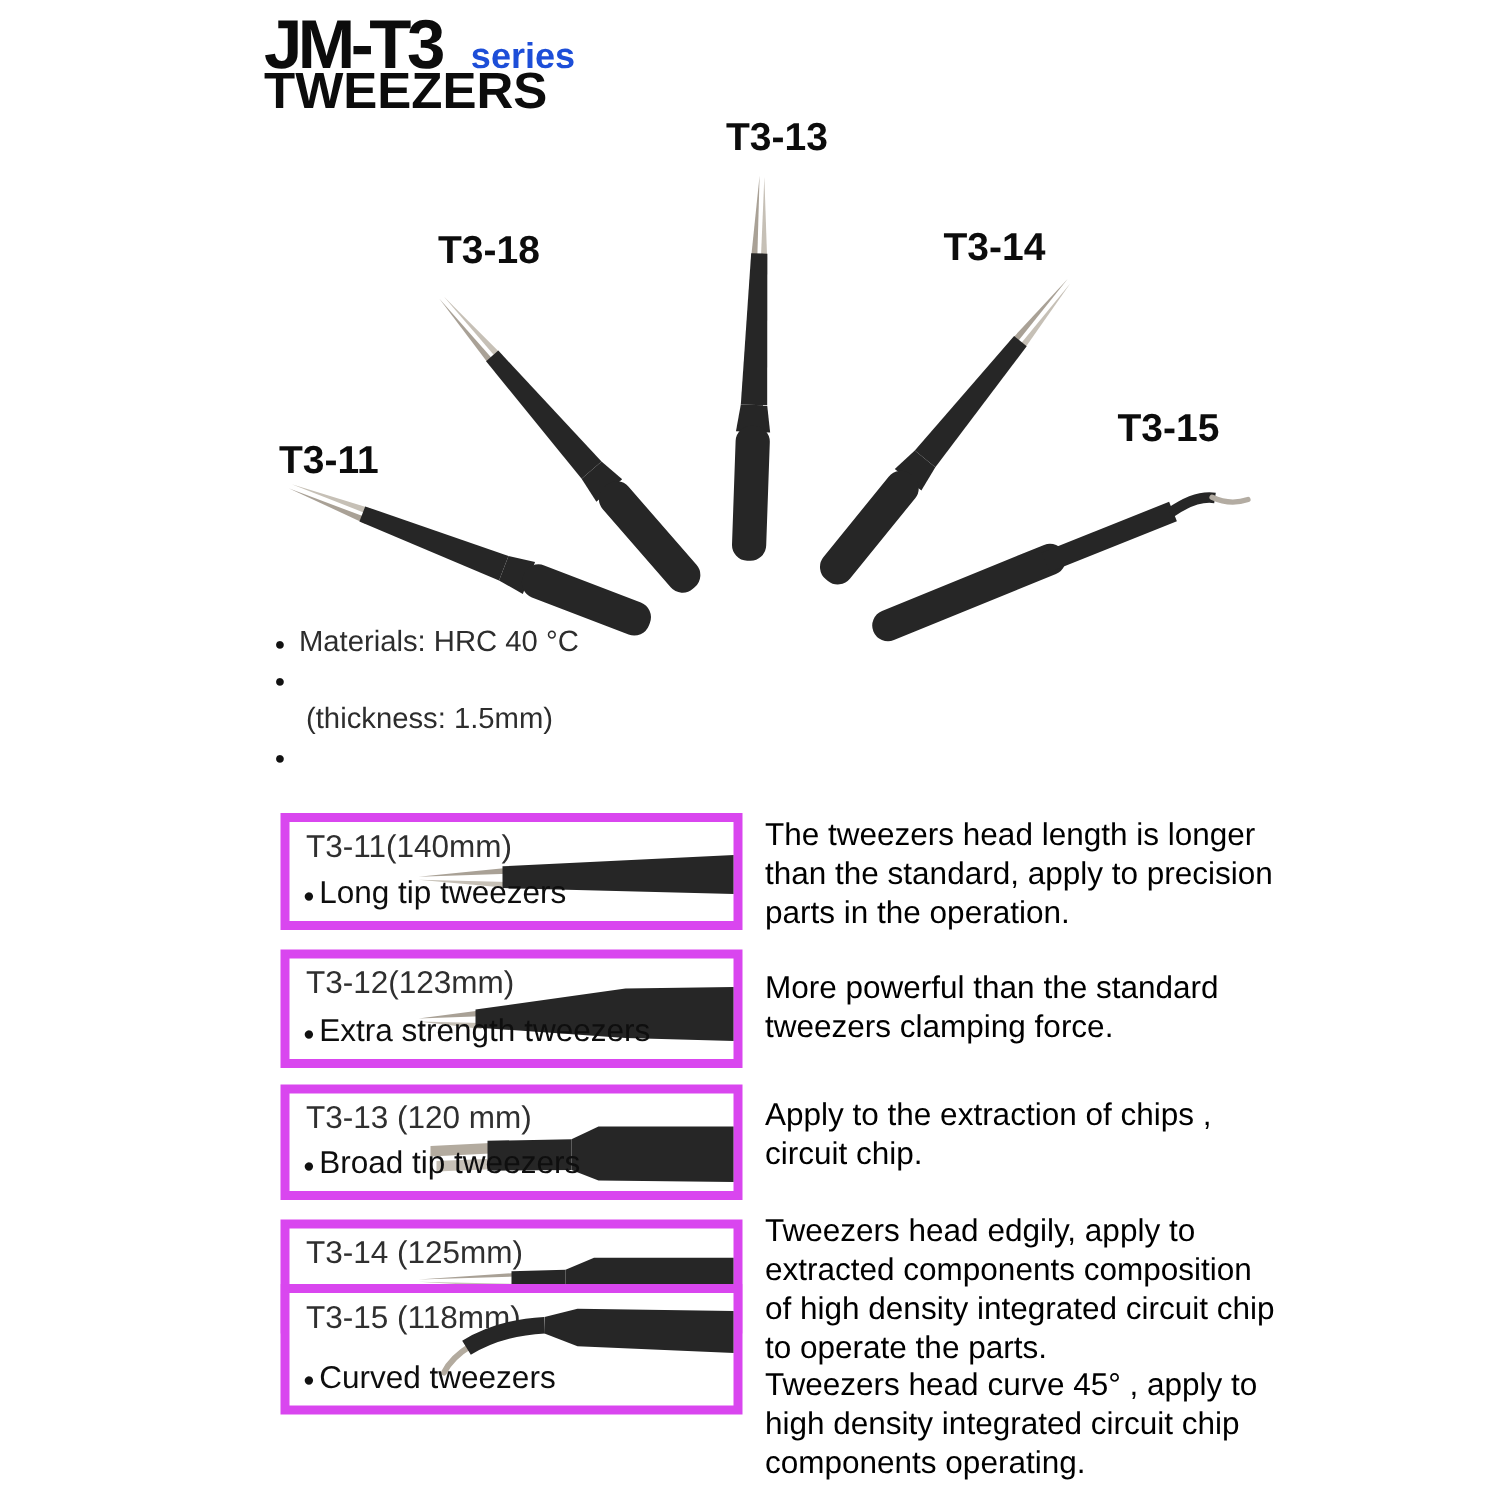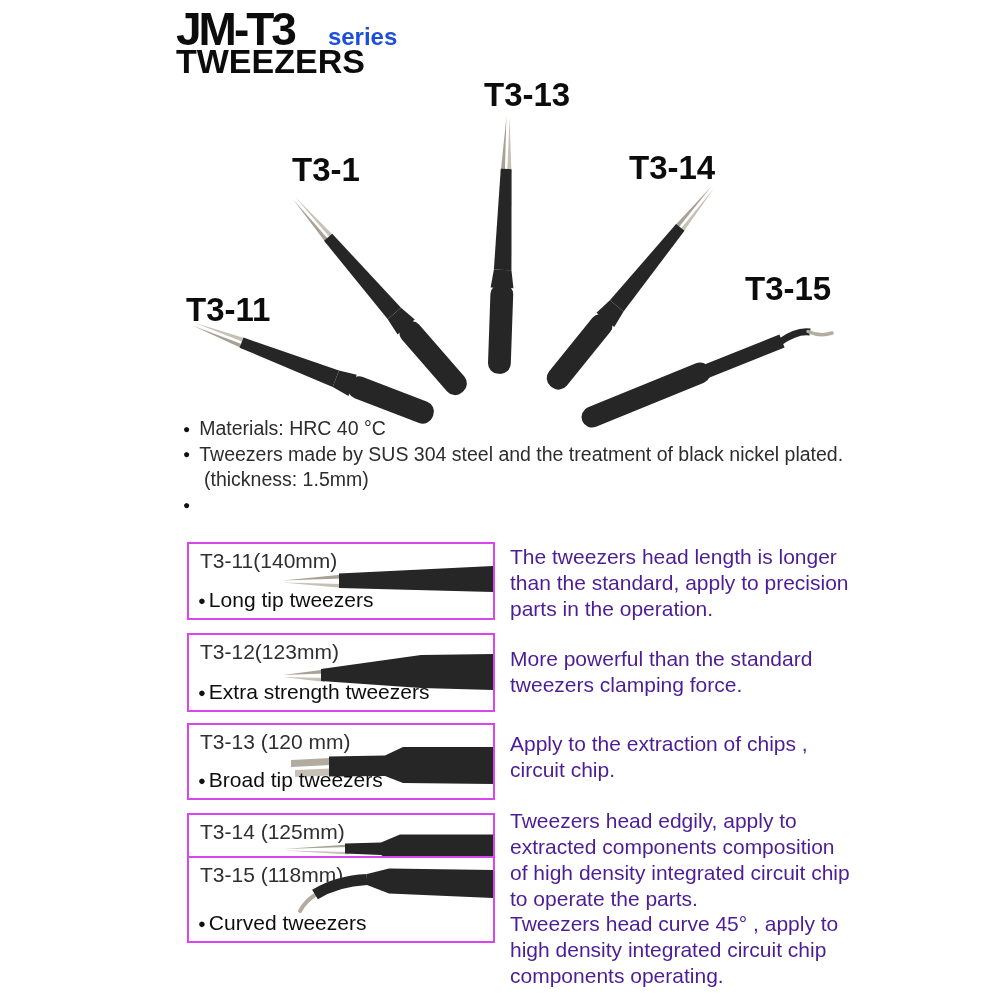--- a/index.html
+++ b/index.html
@@ -1,51 +1,51 @@
 <!DOCTYPE html>
 <html><head>
 <meta charset="utf-8">
 <style>
   html,body{margin:0;padding:0;background:#ffffff;}
   .page{
     position:relative;width:1000px;height:1000px;background:#fff;overflow:hidden;
     font-family:"Liberation Sans","DejaVu Sans",sans-serif;color:#111;
   }
   
-  .brand-row{position:absolute;left:176px;top:6px;display:flex;align-items:baseline;line-height:1;gap:14px;}
+  .brand-row{position:absolute;left:176px;top:6px;display:flex;align-items:baseline;line-height:1;}
   .brand{font-size:46px;font-weight:bold;letter-spacing:-3px;color:#0c0c0c;}
   .brand-suffix{font-size:24px;font-weight:bold;margin-left:20px;color:#1d4ed8;}
   .page-title{position:absolute;left:176px;top:44px;font-size:34px;font-weight:bold;letter-spacing:0px;line-height:1;color:#0c0c0c;}
   
   .fan-svg{position:absolute;left:0;top:0;}
-  .fan-label{position:absolute;font-size:33px;font-weight:bold;line-height:1;color:#0c0c0c;}
+  .fan-label{position:absolute;font-size:26px;font-weight:bold;line-height:1;color:#0c0c0c;}
   .fl-11{left:186px;top:293px;}
   .fl-12{left:292px;top:153px;}
   .fl-13{left:484px;top:78px;}
   .fl-14{left:629px;top:151px;}
   .fl-15{left:745px;top:272px;}
   
   .features{position:absolute;left:183px;top:416px;width:740px;font-size:19.5px;color:#2d2d2d;}
   .f-line{display:flex;align-items:center;height:25.4px;white-space:nowrap;}
   .f-bullet{font-size:12px;margin-right:9px;color:#111;}
   .f-line.indent{padding-left:21px;}
   
-  .rowbox{position:absolute;left:187px;width:308px;border:2px solid #d946ef;background:#fff;box-sizing:border-box;overflow:hidden;}
+  .rowbox{position:absolute;left:187px;width:308px;border:6px solid #d946ef;background:#fff;box-sizing:border-box;overflow:hidden;}
   .rb1{top:542px;height:78px;}
   .rb2{top:633px;height:79px;}
   .rb3{top:723px;height:77px;}
   .rb4{top:813px;height:76px;}
   .rb5{top:856px;height:87px;}
   .row-model{position:absolute;left:11px;top:5px;font-size:21px;color:#2f2f2f;white-space:nowrap;}
   .row-type{position:absolute;left:9px;bottom:6px;font-size:21px;color:#0e0e0e;display:flex;align-items:center;white-space:nowrap;}
   .row-type .f-bullet{font-size:13px;margin-right:3px;}
   .rowfig{position:absolute;right:-2px;}
   .rf1{top:10px;} .rf2{top:12px;} .rf3{top:14px;} .rf4{top:7px;} .rf5{top:6px;}
   
-  .desc{position:absolute;left:510px;width:478px;font-size:21px;line-height:26px;color:#4c1d95;white-space:pre-line;}
+  .desc{position:absolute;left:510px;width:478px;font-size:21px;line-height:26px;color:#000000;white-space:pre-line;}
   .d1{top:544px;} .d2{top:646px;} .d3{top:731px;} .d4{top:808px;} .d5{top:911px;}
 </style>
 </head>
 <body>
 
 <div class="page">
 
   <div class="brand-row">
     <span class="brand">JM-T3</span>
     <span class="brand-suffix">series</span>
@@ -68,33 +68,32 @@
     <use href="#tw-straight" transform="translate(713,187) rotate(39)"></use>
     <g>
       <path d="M592,417 L700,373" stroke="#262626" stroke-width="21" stroke-linecap="round" fill="none"></path>
       <path d="M697,375 L782,341" stroke="#262626" stroke-width="14" fill="none"></path>
       <path d="M780,342 Q797,330 810,332" stroke="#262626" stroke-width="7" fill="none"></path>
       <path d="M808,331.5 Q820,337 832,333" stroke="#b3aca2" stroke-width="3.5" fill="none" stroke-linecap="round"></path>
     </g>
   </svg>
 
   <div class="fan-label fl-11">T3-11</div>
-  <div class="fan-label fl-12">T3-1</div>
+  <div class="fan-label fl-12">T3-18</div>
   <div class="fan-label fl-13">T3-13</div>
   <div class="fan-label fl-14">T3-14</div>
   <div class="fan-label fl-15">T3-15</div>
 
   <div class="features">
     <div class="f-line">
       <span class="f-bullet">●</span>
       <span>Materials: HRC 40 °C</span>
     </div>
     <div class="f-line">
       <span class="f-bullet">●</span>
-      <span>Tweezers made by SUS 304 steel and the treatment of black nickel plated.</span>
     </div>
     <div class="f-line indent">
 
       <span>(thickness: 1.5mm)</span>
     </div>
     <div class="f-line">
       <span class="f-bullet">●</span>
     </div>
   </div>
 

